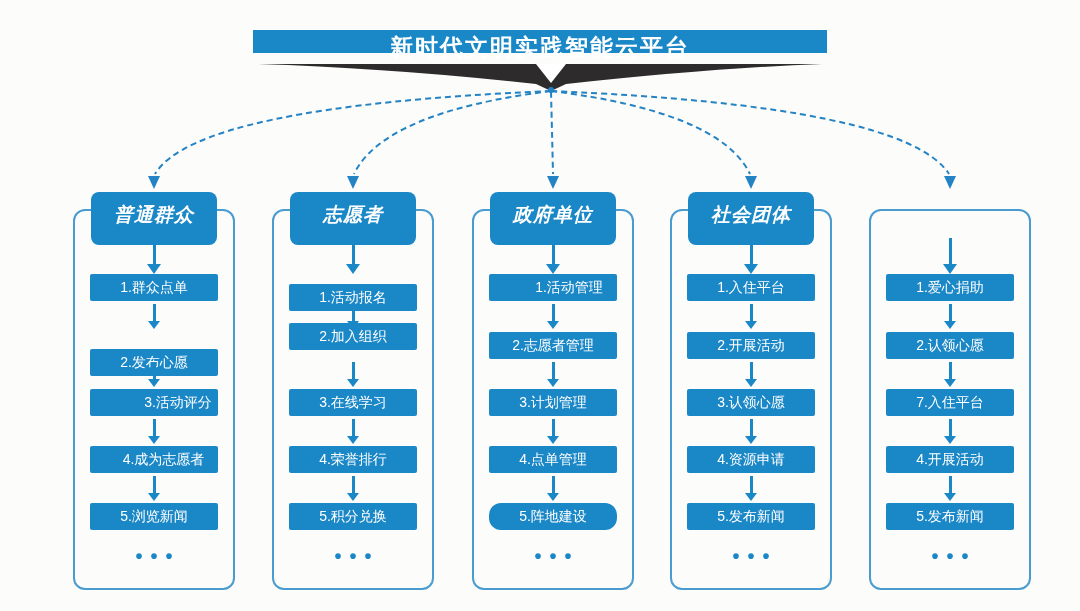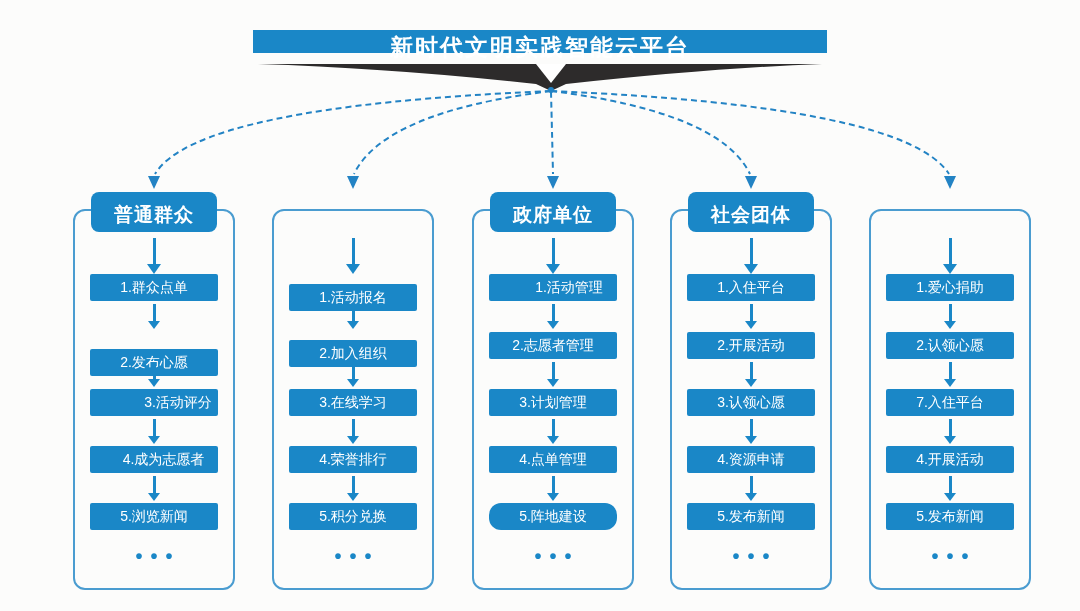--- a/index.html
+++ b/index.html
@@ -30,24 +30,24 @@
     font-size:23px;font-weight:700;letter-spacing:2px;
     text-align:center;line-height:35px;z-index:3;
   }
 
   .column{position:absolute;top:185px;width:200px;height:426px;}
   .col-outline{
     position:absolute;left:19px;top:24px;width:162px;height:381px;
     border:2px solid var(--outline);border-radius:12px;background:transparent;
   }
   .col-header{
-    position:absolute;left:37px;top:7px;width:126px;height:40px;
+    position:absolute;left:37px;top:7px;width:126px;height:53px;
     background:var(--primary);border-radius:8px;color:var(--text);
     font-size:19px;font-weight:700;letter-spacing:1px;
-    text-align:center;line-height:45px;z-index:2;
+    text-align:center;line-height:45px;z-index:2;font-style:italic;
   }
   .item{
     position:absolute;left:36px;width:128px;height:27px;
     background:var(--primary);color:var(--text);
     font-size:14px;text-align:center;line-height:27px;border-radius:2px;z-index:1;
   }
   .varrow{
     position:absolute;left:50%;transform:translateX(-50%);
     display:flex;flex-direction:column;align-items:center;z-index:1;
   }
@@ -122,31 +122,32 @@
           <i class="line"></i>
           <i class="head"></i>
         </div>
         <div class="item" style="top: 318px;">5.浏览新闻</div>
       </div>
     <div class="dots">•••</div>
   </div>
 
   <div class="column" style="left: 253px;">
     <div class="col-outline"></div>
+    <div class="col-header">志愿者</div>
     <div class="varrow varrow-lg">
         <i class="line"></i>
         <i class="head"></i>
       </div>
     <div class="col-items">
         <div class="item" style="top: 99px; text-align: center;">1.活动报名</div>
         <div class="varrow varrow-sm" style="top: 119px;">
           <i class="line"></i>
           <i class="head"></i>
         </div>
-        <div class="item" style="top: 155px;">2.加入组织</div>
+        <div class="item" style="top: 138px;">2.加入组织</div>
         <div class="varrow varrow-sm" style="top: 177px;">
           <i class="line"></i>
           <i class="head"></i>
         </div>
         <div class="item" style="top: 204px;">3.在线学习</div>
         <div class="varrow varrow-sm" style="top: 234px;">
           <i class="line"></i>
           <i class="head"></i>
         </div>
         <div class="item" style="top: 261px;">4.荣誉排行</div>

